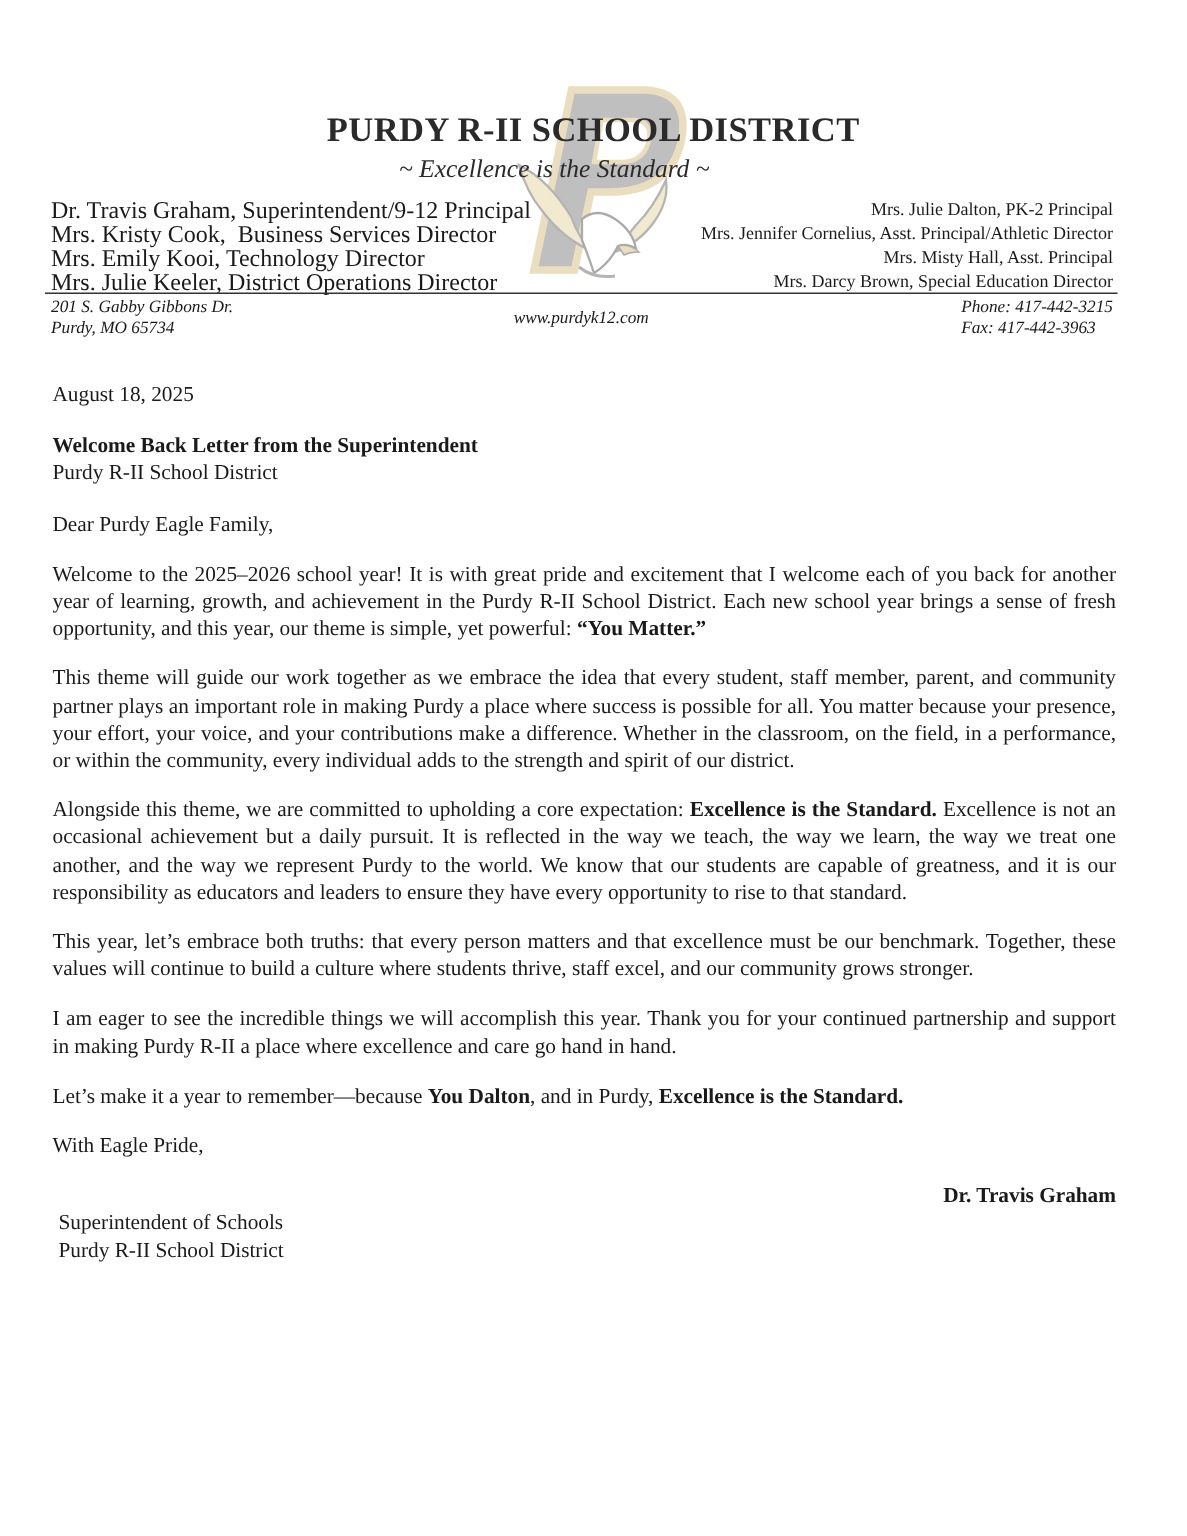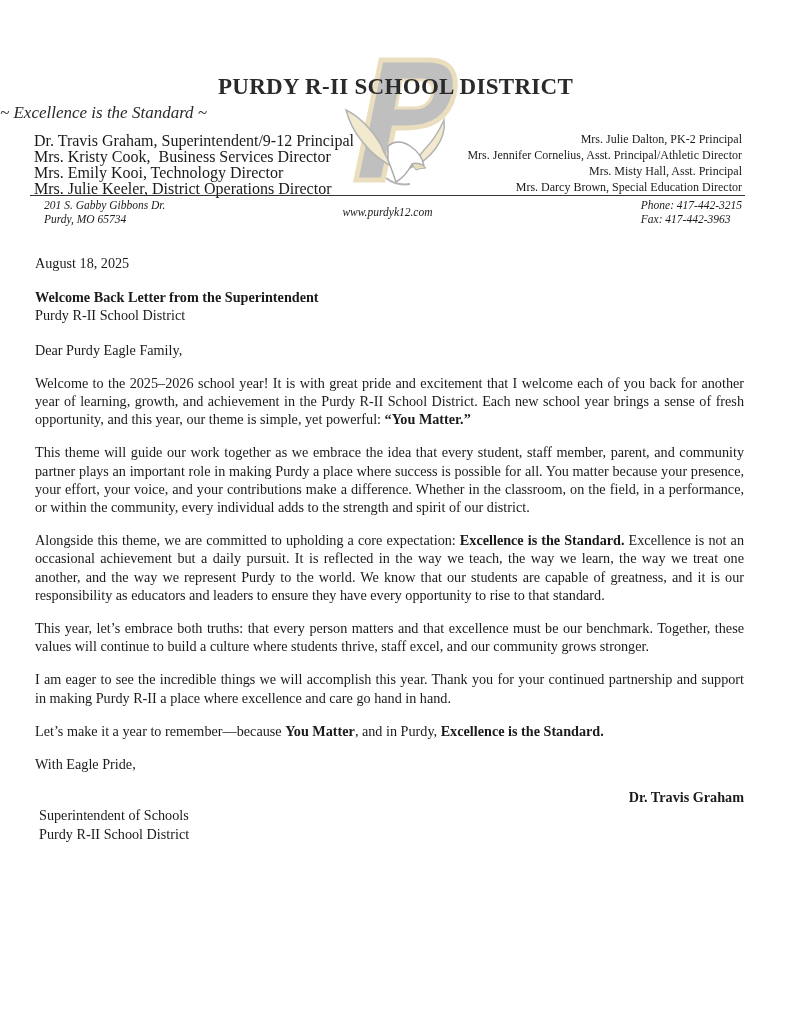--- a/index.html
+++ b/index.html
@@ -3,32 +3,32 @@
 <meta charset="utf-8">
 <style>
   html, body { margin: 0; padding: 0; background: #ffffff; }
   body { width: 791px; height: 1024px; position: relative; overflow: hidden;
          font-family: "Liberation Serif", "DejaVu Serif", serif; color: #1a1a1a; }
 
   .letterhead { position: absolute; left: 0; top: 0; width: 791px; height: 235px; }
   .logo { position: absolute; left: 326px; top: 50px; width: 140px; height: 140px; opacity: 0.55; }
   .district-name { position: absolute; left: 0; width: 791px; top: 74px; text-align: center;
                    font-size: 23px; font-weight: bold; letter-spacing: 0.3px; color: #2a2a2a; }
-  .motto { position: absolute; left: 0; width: 739px; top: 103px; text-align: left;
+  .motto { position: absolute; left: 0; width: 739px; top: 103px; text-align: center;
            font-size: 17px; font-style: italic; color: #2a2a2a; }
 
   .staff-left { position: absolute; left: 34px; top: 133px; font-size: 16px; line-height: 16px; }
   .staff-right { position: absolute; right: 49px; top: 131px; font-size: 12px; line-height: 16px; text-align: right; }
   .staff-left div, .staff-right div { white-space: pre; }
 
   .rule { position: absolute; left: 30px; width: 715px; top: 195px; height: 0;
           border-top: 1.5px solid #333; }
 
   .addr-left { position: absolute; left: 34px; top: 198px; font-size: 11.5px; line-height: 14px;
-               font-style: italic; margin-left: 10px; }
+               font-style: italic; }
   .addr-center { position: absolute; left: 0; width: 775px; top: 206px; text-align: center;
                  font-size: 11.5px; font-style: italic; }
   .addr-right { position: absolute; right: 49px; top: 198px; font-size: 11.5px; line-height: 14px;
                 font-style: italic; text-align: left; }
 
   .letter { position: absolute; left: 35px; top: 254px; width: 709px; font-size: 14.2px; line-height: 18.2px; }
   .letter p { margin: 0; }
   .date { margin-bottom: 16px !important; }
   .subject { font-weight: bold; }
   .greeting { margin-top: 16px !important; margin-bottom: 15px !important; }
@@ -94,20 +94,20 @@
   <p class="para"><span>Welcome to the 2025–2026 school year! It is with great pride and excitement that I welcome each of you back for another year of learning, growth, and achievement in the Purdy R-II School District. Each new school year brings a sense of fresh opportunity, and this year, our theme is simple, yet powerful: </span><b>“You Matter.”</b></p>
 
   <p class="para">This theme will guide our work together as we embrace the idea that every student, staff member, parent, and community partner plays an important role in making Purdy a place where success is possible for all. You matter because your presence, your effort, your voice, and your contributions make a difference. Whether in the classroom, on the field, in a performance, or within the community, every individual adds to the strength and spirit of our district.</p>
 
   <p class="para"><span>Alongside this theme, we are committed to upholding a core expectation: </span><b>Excellence is the Standard.</b><span> Excellence is not an occasional achievement but a daily pursuit. It is reflected in the way we teach, the way we learn, the way we treat one another, and the way we represent Purdy to the world. We know that our students are capable of greatness, and it is our responsibility as educators and leaders to ensure they have every opportunity to rise to that standard.</span></p>
 
   <p class="para">This year, let’s embrace both truths: that every person matters and that excellence must be our benchmark. Together, these values will continue to build a culture where students thrive, staff excel, and our community grows stronger.</p>
 
   <p class="para">I am eager to see the incredible things we will accomplish this year. Thank you for your continued partnership and support in making Purdy R-II a place where excellence and care go hand in hand.</p>
 
-  <p class="para"><span>Let’s make it a year to remember—because </span><b>You Matter</b><span>, and in Purdy, </span><b>Excellence is the Standard.</b></p>
+  <p class="para"><span>Let’s make it a year to remember—because </span><b>You Dalton</b><span>, and in Purdy, </span><b>Excellence is the Standard.</b></p>
 
   <p class="closing">With Eagle Pride,</p>
 
   <p class="sig-name">Dr. Travis Graham</p>
   <p class="sig-line">Superintendent of Schools</p>
   <p class="sig-line">Purdy R-II School District</p>
 </div>
 
 </body></html>

